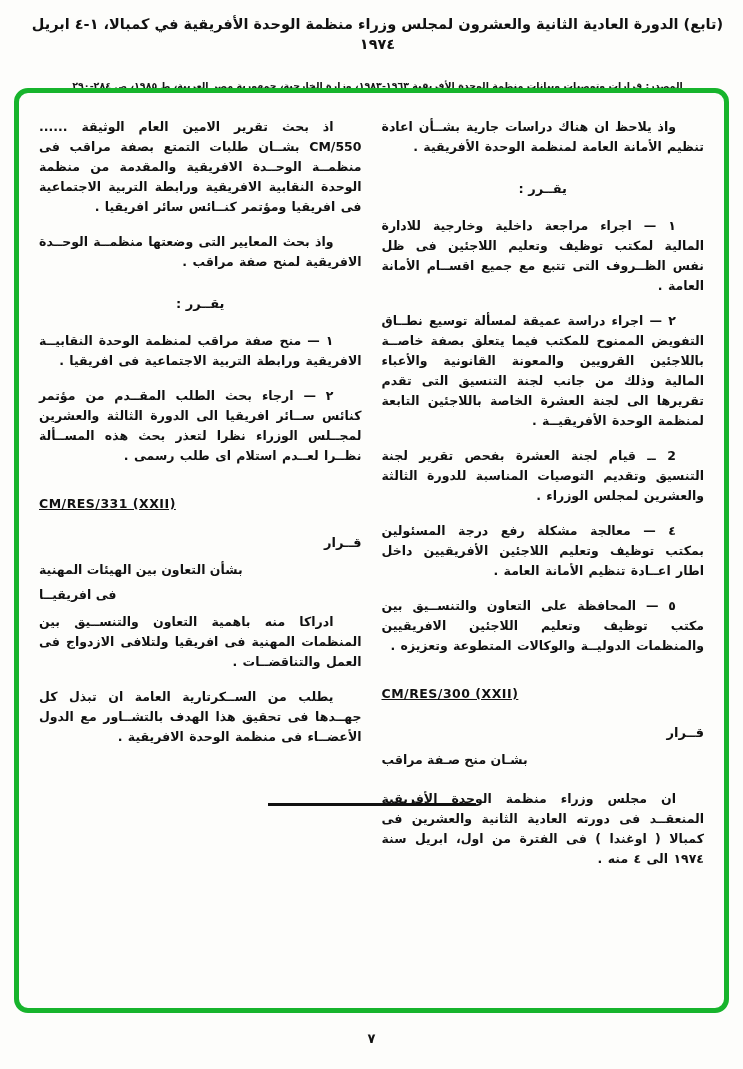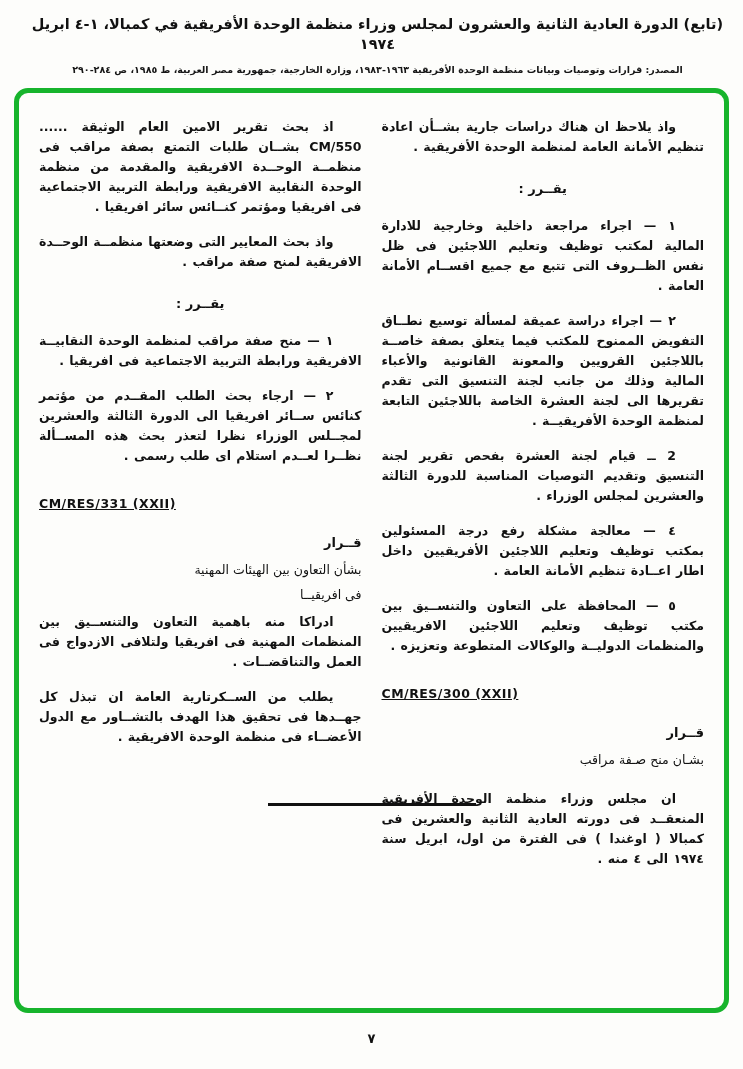--- a/index.html
+++ b/index.html
@@ -12,21 +12,21 @@
   }
   .page { position: relative; width: 743px; height: 1069px; padding-left: 12px; }
 
   
   .page-header { text-align: center; direction: rtl; padding-top: 14px; }
   .header-title {
     font-size: 14.5px; font-weight: bold; letter-spacing: 0;
     line-height: 1.4;
   }
   .header-source {
-    font-size: 9.5px; font-weight: bold; margin-top: 9px;
+    font-size: 9.5px; font-weight: bold; margin-top: 25px;
     color: #161616;
   }
 
   
   .content-frame {
     position: absolute; left: 14px; top: 88px;
     width: 715px; height: 925px;
     border: 5px solid #17b42c;
     border-radius: 14px;
     background: #fdfdfb;
@@ -63,22 +63,22 @@
     margin: 30px 0 24px 0;
     font-family: "DejaVu Sans", sans-serif;
     text-decoration: underline;
   }
   .res-heading {
     direction: rtl; text-align: right;
     font-size: 13px; font-weight: bold;
     margin-bottom: 12px;
   }
   .res-subheading {
-    direction: rtl; text-align: right;
-    font-size: 12.5px; font-weight: normal;
+    direction: rtl; text-align: left;
+    font-size: 12.5px; font-weight: bold;
     margin-bottom: 10px;
   }
   .closing-gap { margin-top: 22px; }
 
   
   .center-rule {
     position: absolute;
     left: 249px; top: 710px;
     width: 208px; height: 3px;
     background: #111;

